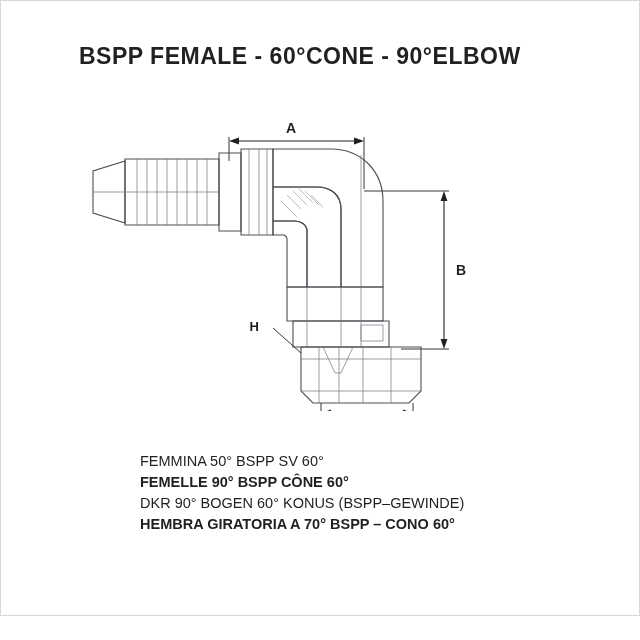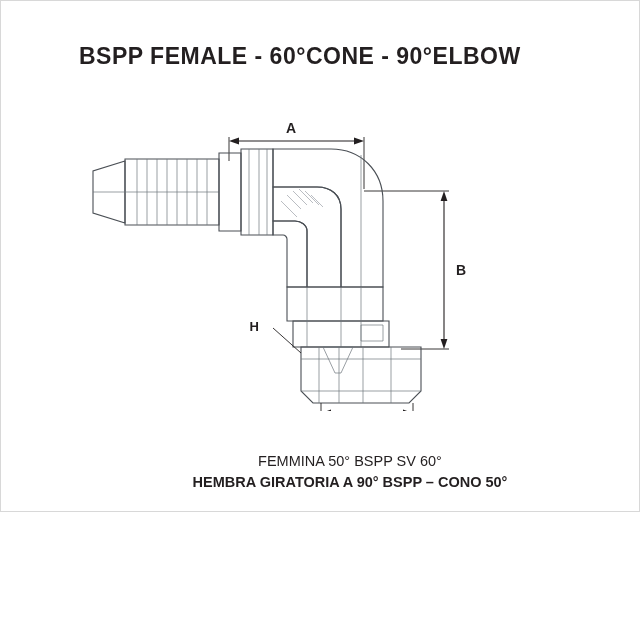--- a/index.html
+++ b/index.html
@@ -9,25 +9,24 @@
   body {
     width: 640px;
     height: 640px;
     background: #ffffff;
     font-family: "Liberation Sans", sans-serif;
     overflow: hidden;
   }
   #page {
     position: relative;
     width: 640px;
-    height: 512px;
+    height: 616px;
     border: 1px solid #d8d8d8;
     box-sizing: border-box;
     background: #ffffff;
-    text-align: center;
   }
   #title {
     position: absolute;
     left: 78px;
     top: 42px;
     font-size: 23px;
     font-weight: bold;
     letter-spacing: 0.5px;
     color: #231f20;
     white-space: nowrap;
@@ -251,16 +250,18 @@
         <line class="dimline" x1="323" y1="322" x2="409" y2="322"></line>
         <polygon points="320,322 330,318.6 330,325.4" fill="#231f20"></polygon>
         <polygon points="412,322 402,318.6 402,325.4" fill="#231f20"></polygon>
         <text class="anglelabel" x="366" y="340" text-anchor="middle">60°</text>
       </g>
     </svg>
   </div>
 
   <div id="captions">
     <div class="cap">FEMMINA 50° BSPP SV 60°</div>
-    <div class="cap bold">HEMBRA GIRATORIA A 90° BSPP – CONO 50°</div>
+    <div class="cap bold">FEMELLE 90°  BSPP CÔNE 60°</div>
+    <div class="cap">DKR 90° BOGEN 60° KONUS (BSPP–GEWINDE)</div>
+    <div class="cap bold">HEMBRA GIRATORIA A 70° BSPP – CONO 60°</div>
   </div>
 
 </div>
 
 </body></html>

